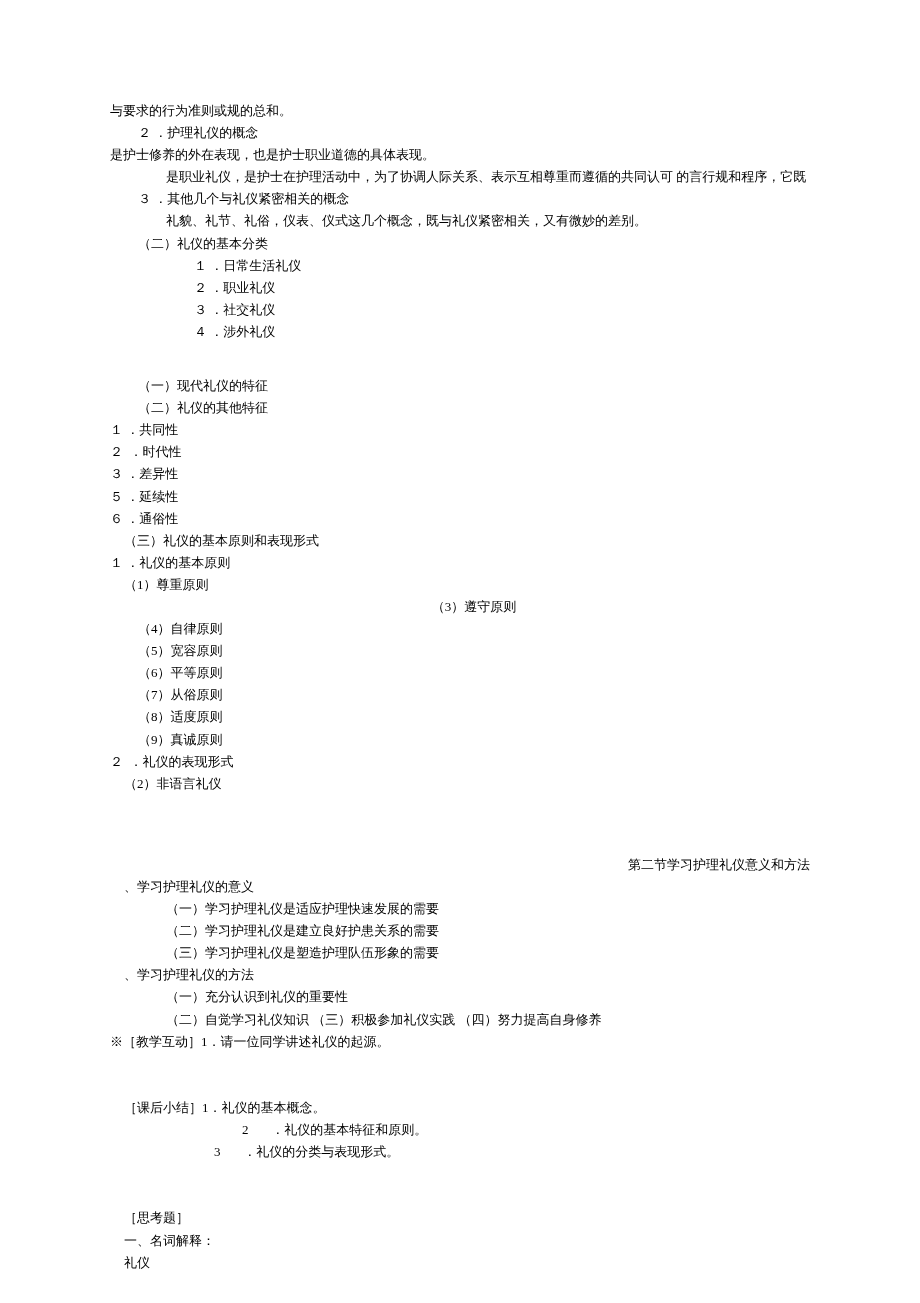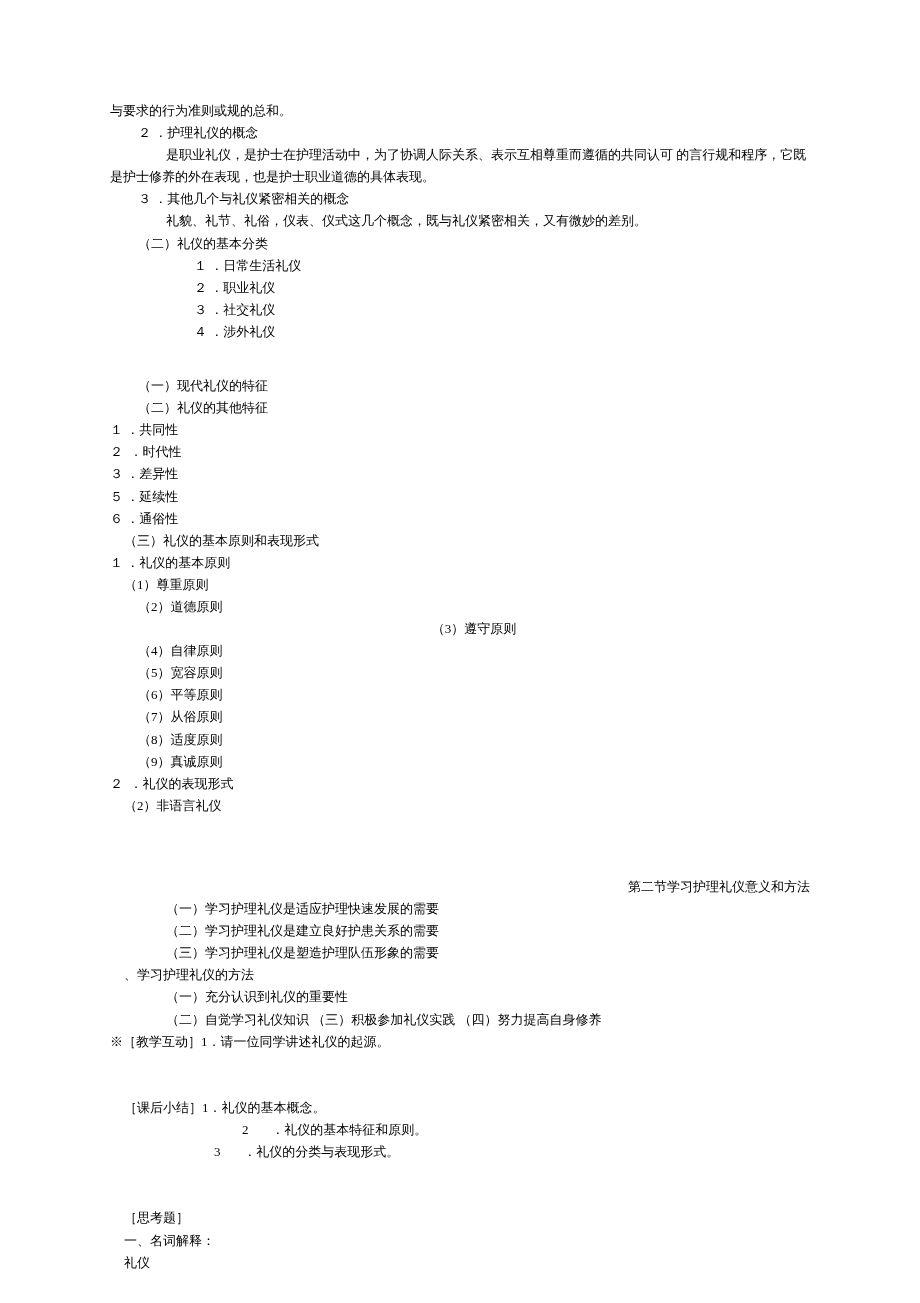--- a/index.html
+++ b/index.html
@@ -19,51 +19,51 @@
   .line { white-space: pre; }
   .center { text-align: right; margin-top: 37px; }
 </style>
 </head>
 <body>
 
 <div class="page">
   <div id="content">
       <div class="line">与要求的行为准则或规的总和。</div>
       <div class="line" style="padding-left: 28px;">２ ．护理礼仪的概念</div>
+      <div class="line">是护士修养的外在表现，也是护士职业道德的具体表现。</div>
       <div class="line" style="padding-left: 56px;">是职业礼仪，是护士在护理活动中，为了协调人际关系、表示互相尊重而遵循的共同认可 的言行规和程序，它既</div>
-      <div class="line">是护士修养的外在表现，也是护士职业道德的具体表现。</div>
       <div class="line" style="padding-left: 28px;">３ ．其他几个与礼仪紧密相关的概念</div>
       <div class="line" style="padding-left: 56px;">礼貌、礼节、礼俗，仪表、仪式这几个概念，既与礼仪紧密相关，又有微妙的差别。</div>
       <div class="line" style="padding-left: 28px;">（二）礼仪的基本分类</div>
       <div class="line" style="padding-left: 84px;">１ ．日常生活礼仪</div>
       <div class="line" style="padding-left: 84px;">２ ．职业礼仪</div>
       <div class="line" style="padding-left: 84px;">３ ．社交礼仪</div>
       <div class="line" style="padding-left: 84px;">４ ．涉外礼仪</div>
       <div class="line" style="padding-left: 28px; margin-top: 32px;">（一）现代礼仪的特征</div>
       <div class="line" style="padding-left: 28px;">（二）礼仪的其他特征</div>
       <div class="line">１ ．共同性</div>
       <div class="line">２  ．时代性</div>
       <div class="line">３ ．差异性</div>
       <div class="line">５ ．延续性</div>
       <div class="line">６ ．通俗性</div>
       <div class="line" style="padding-left: 14px;">（三）礼仪的基本原则和表现形式</div>
       <div class="line">１ ．礼仪的基本原则</div>
       <div class="line" style="padding-left: 14px;">（1）尊重原则</div>
-      <div class="line" style="padding-left: 28px;">（2）道德原则</div>
       <div class="line" style="padding-left: 28px; text-align: center;">（3）遵守原则</div>
       <div class="line" style="padding-left: 28px;">（4）自律原则</div>
       <div class="line" style="padding-left: 28px;">（5）宽容原则</div>
       <div class="line" style="padding-left: 28px;">（6）平等原则</div>
       <div class="line" style="padding-left: 28px;">（7）从俗原则</div>
       <div class="line" style="padding-left: 28px;">（8）适度原则</div>
       <div class="line" style="padding-left: 28px;">（9）真诚原则</div>
       <div class="line">２  ．礼仪的表现形式</div>
       <div class="line" style="padding-left: 14px;">（2）非语言礼仪</div>
       <div class="line">&nbsp;</div>
       <div class="line center">第二节学习护理礼仪意义和方法</div>
+      <div class="line" style="padding-left: 14px;">、学习护理礼仪的意义</div>
       <div class="line" style="padding-left: 56px;">（一）学习护理礼仪是适应护理快速发展的需要</div>
       <div class="line" style="padding-left: 56px;">（二）学习护理礼仪是建立良好护患关系的需要</div>
       <div class="line" style="padding-left: 56px;">（三）学习护理礼仪是塑造护理队伍形象的需要</div>
       <div class="line" style="padding-left: 14px;">、学习护理礼仪的方法</div>
       <div class="line" style="padding-left: 56px;">（一）充分认识到礼仪的重要性</div>
       <div class="line" style="padding-left: 56px;">（二）自觉学习礼仪知识 （三）积极参加礼仪实践 （四）努力提高自身修养</div>
       <div class="line">※［教学互动］1．请一位同学讲述礼仪的起源。</div>
       <div class="line">&nbsp;</div>
       <div class="line">&nbsp;</div>
       <div class="line" style="padding-left: 14px;">［课后小结］1．礼仪的基本概念。</div>

